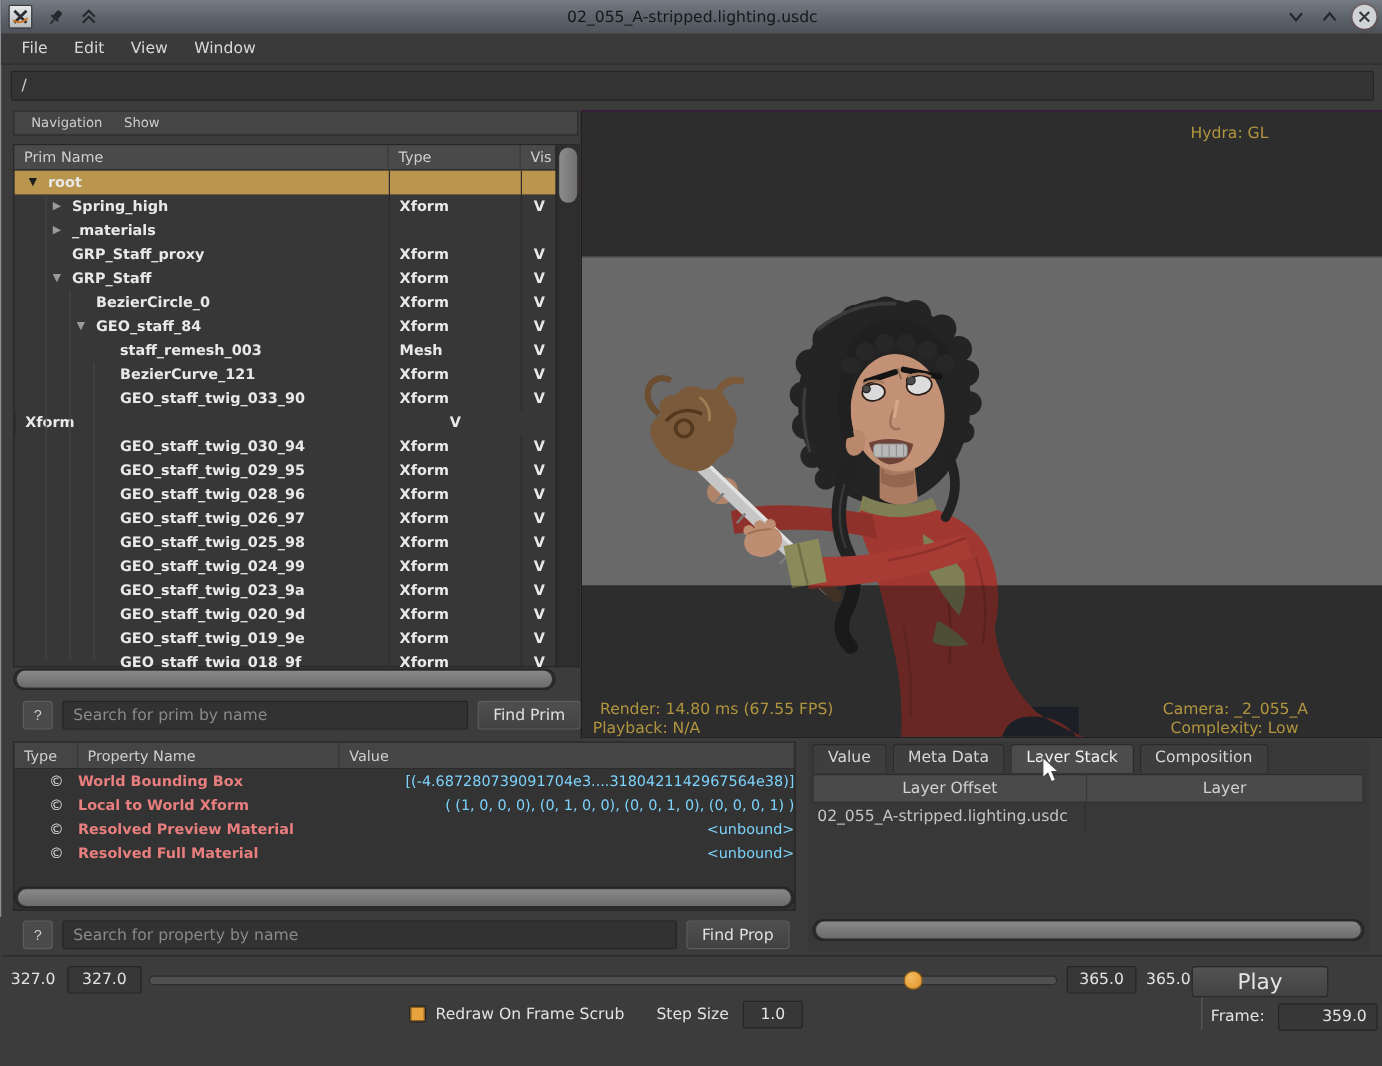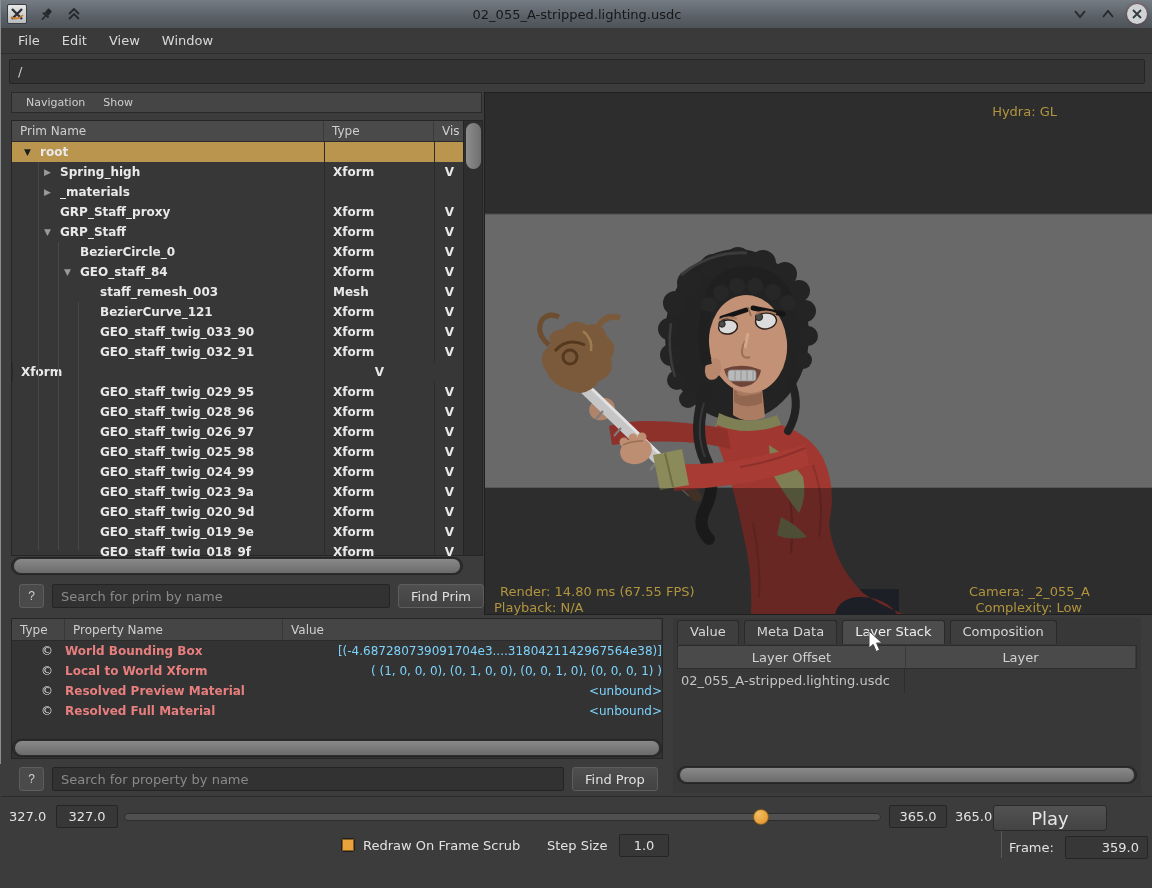--- a/index.html
+++ b/index.html
@@ -259,29 +259,29 @@
         <div class="trow" style="--d: 3;">
           <span class="cname">
             <span class="caret"></span>
             <span class="nm">GEO_staff_twig_033_90</span>
           </span>
           <span class="ctype">Xform</span>
           <span class="cvis">V</span>
         </div>
 
         <div class="trow" style="--d: 3;">
-          <span class="cname">
-            <span class="caret"></span>
-            <span class="nm">GEO_staff_twig_032_91</span>
-          </span>
-          <span class="ctype">Xform</span>
-          <span class="cvis">V</span>
-        </div>
-
-        <div class="trow" style="--d: 3;">
+          <span class="ctype">Xform</span>
+          <span class="cvis">V</span>
+        </div>
+
+        <div class="trow" style="--d: 3;">
+          <span class="cname">
+            <span class="caret"></span>
+            <span class="nm">GEO_staff_twig_030_94</span>
+          </span>
           <span class="ctype">Xform</span>
           <span class="cvis">V</span>
         </div>
 
         <div class="trow" style="--d: 3;">
           <span class="cname">
             <span class="caret"></span>
             <span class="nm">GEO_staff_twig_029_95</span>
           </span>
           <span class="ctype">Xform</span>

